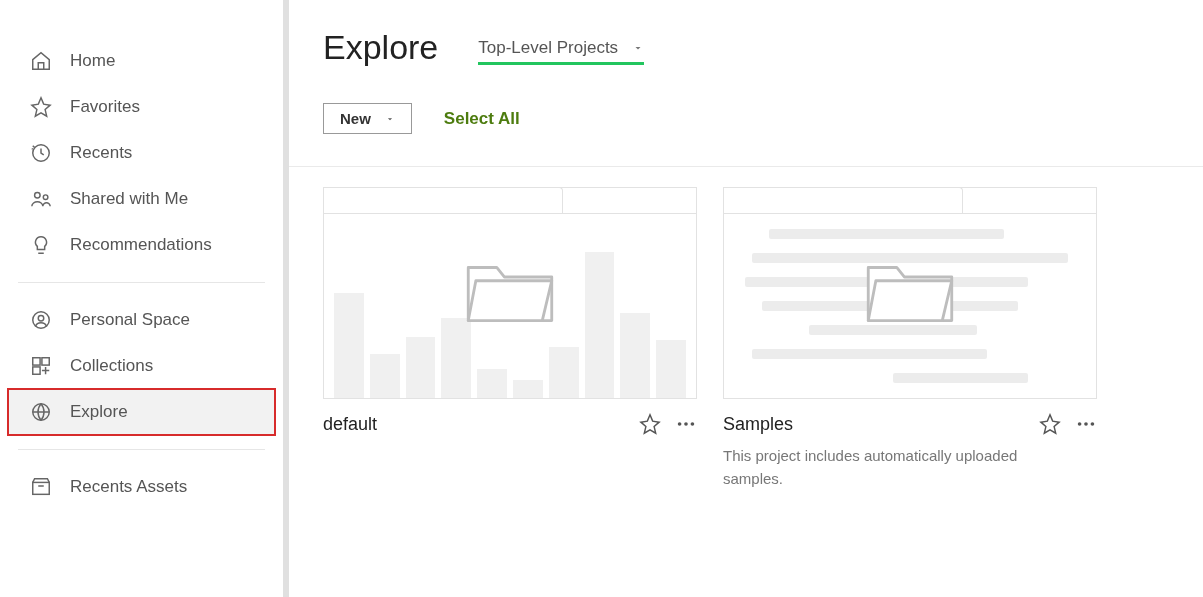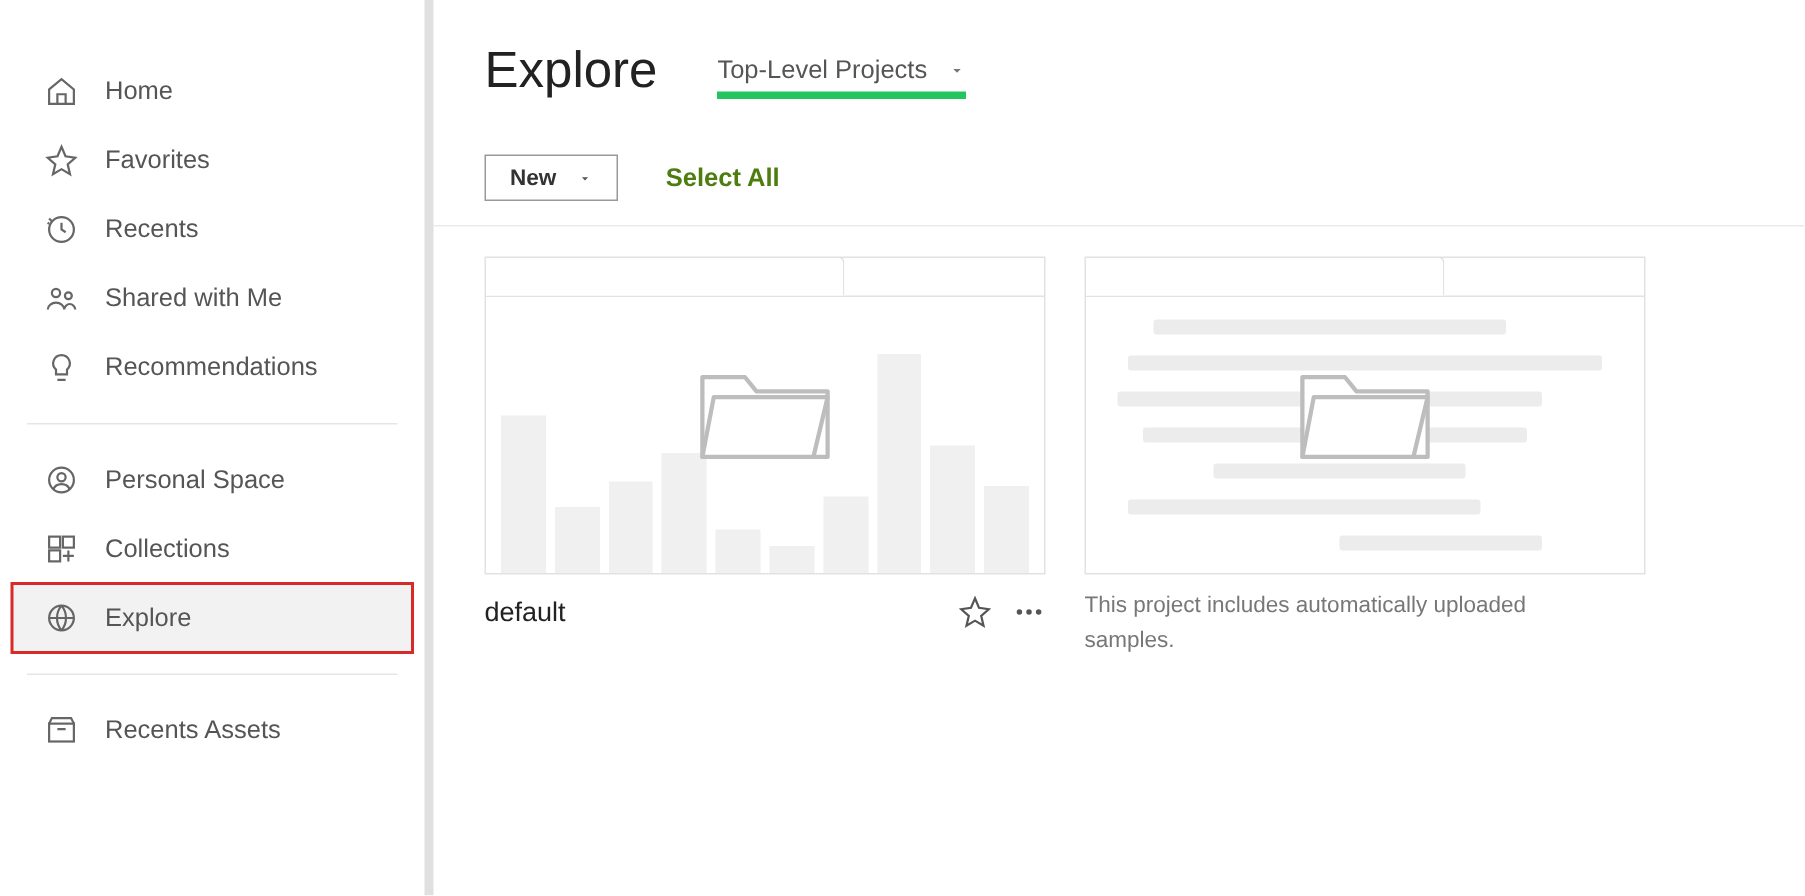--- a/index.html
+++ b/index.html
@@ -53,32 +53,32 @@
   .page-title {
     font-size: 34px;
     font-weight: 400;
     color: #222;
   }
   .crumb {
     display: flex;
     align-items: center;
     gap: 14px;
     padding-bottom: 4px;
-    border-bottom: 5px solid #22c55e;
+    border-bottom: 3px solid #22c55e;
     color: #555;
     font-size: 17px;
     cursor: pointer;
     margin-top: 8px;
   }
   .crumb .caret { color: #888; }
   .toolbar-row {
     display: flex;
     align-items: center;
     gap: 32px;
-    padding-bottom: 16px;
+    padding-bottom: 32px;
     border-bottom: 1px solid #eaeaea;
     margin-left: -34px;
     margin-right: -34px;
     padding-left: 34px;
     padding-right: 34px;
   }
   .new-btn {
     display: flex;
     align-items: center;
     gap: 14px;
@@ -339,16 +339,33 @@
             <div class="line" style="width:40%; margin-left:45%"></div>
           </div>
         </div>
         <span class="folder-icon">
           <svg width="96" height="74" viewBox="0 0 100 78" fill="none" stroke="#bdbdbd" stroke-width="3" stroke-linejoin="round">
             <path d="M6 16h30l8 10h50v46H6z" fill="#fff"></path>
             <path d="M14 30h80l-10 42H6z" fill="#fff"></path>
           </svg>
         </span>
       </div>
+      <div class="card-title-row">
+        <div class="card-title">Samples</div>
+        <div class="card-actions">
+          <span>
+            <svg width="22" height="22" viewBox="0 0 24 24" fill="none" stroke="#555" stroke-width="1.6">
+                <path d="m12 2 2.9 6.9L22 10l-5.5 4.8L18.2 22 12 18.3 5.8 22l1.7-7.2L2 10l7.1-1.1z"></path>
+              </svg>
+          </span>
+          <span>
+            <svg width="22" height="22" viewBox="0 0 24 24" fill="#555">
+                <circle cx="5" cy="12" r="2"></circle>
+                <circle cx="12" cy="12" r="2"></circle>
+                <circle cx="19" cy="12" r="2"></circle>
+              </svg>
+          </span>
+        </div>
+      </div>
       <div class="card-desc">This project includes automatically uploaded samples.</div>
     </div>
   </div>
 </div>
 
 </body></html>

